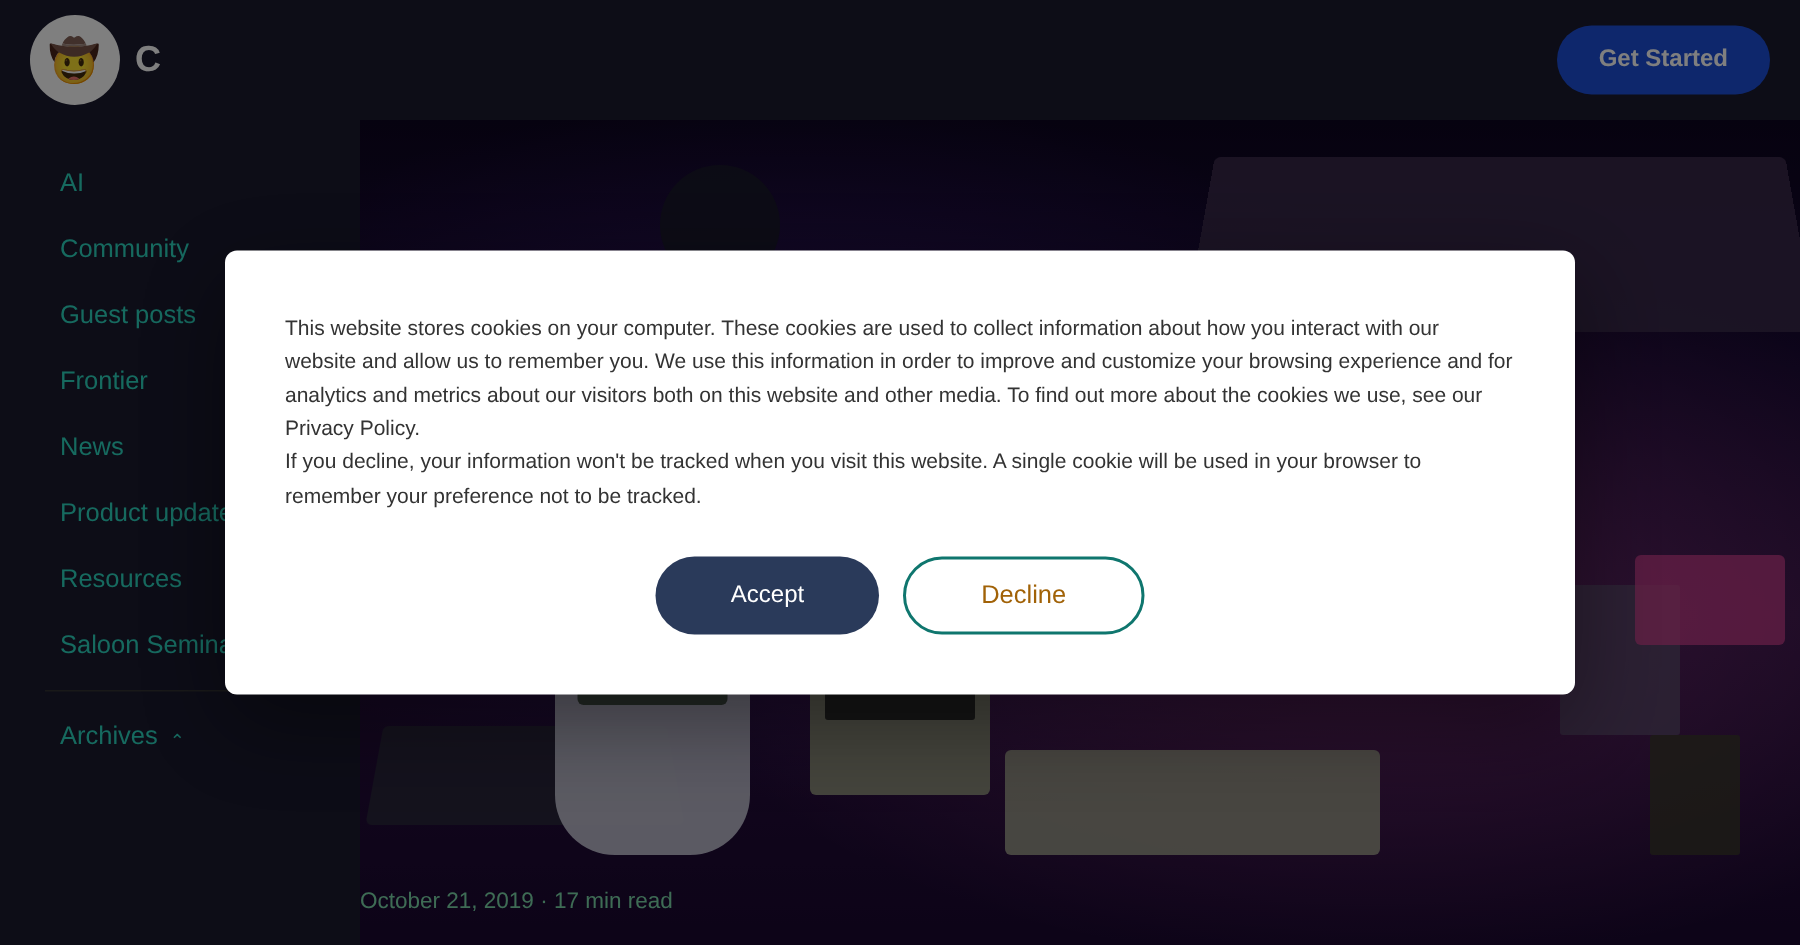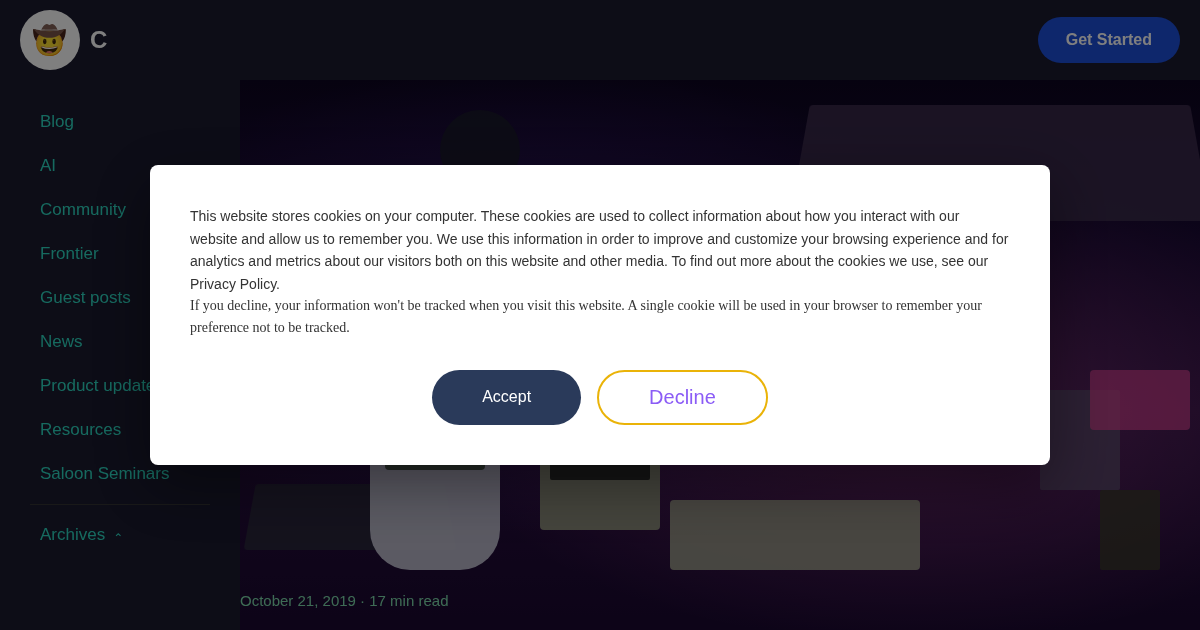--- a/index.html
+++ b/index.html
@@ -231,67 +231,65 @@
       color: #333;
       font-size: 14px;
       line-height: 1.6;
       margin-bottom: 0;
     }
     .cookie-text-2 {
       color: #333;
       font-size: 14px;
       line-height: 1.6;
       margin-bottom: 30px;
-      font-family: Liberation Serif, serif;
     }
     .cookie-buttons {
       display: flex;
       gap: 16px;
       justify-content: center;
     }
     .btn-accept {
       background: #2a3a5a;
       color: #fff;
       border: none;
       border-radius: 30px;
       padding: 14px 50px;
       font-size: 16px;
       cursor: pointer;
       font-weight: 500;
     }
     .btn-decline {
       background: #fff;
-      color: #8b5cf6;
-      border: 2px solid #eab308;
+      color: #a16207;
+      border: 2px solid #0f766e;
       border-radius: 30px;
       padding: 14px 50px;
-      font-size: 20px;
+      font-size: 17px;
       cursor: pointer;
       font-weight: 500;
     }
   </style>
 </head>
 <body>
 
 <div class="header">
   <div class="logo-area">
     <div class="logo-icon">🤠</div>
     <span class="logo-text">C</span>
   </div>
   <button class="get-started-btn">Get Started</button>
 </div>
 
 <div class="main-layout">
 
   <nav class="sidebar">
-    <a class="sidebar-item">Blog</a>
     <a class="sidebar-item">AI</a>
     <a class="sidebar-item">Community</a>
+    <a class="sidebar-item">Guest posts</a>
     <a class="sidebar-item">Frontier</a>
-    <a class="sidebar-item">Guest posts</a>
     <a class="sidebar-item">News</a>
     <a class="sidebar-item">Product updates</a>
     <a class="sidebar-item">Resources</a>
     <a class="sidebar-item">Saloon Seminars</a>
     <hr class="sidebar-divider">
     <a class="sidebar-item sidebar-archives">
       <span>Archives</span>
       <span class="chevron-icon">⌃</span>
     </a>
   </nav>

